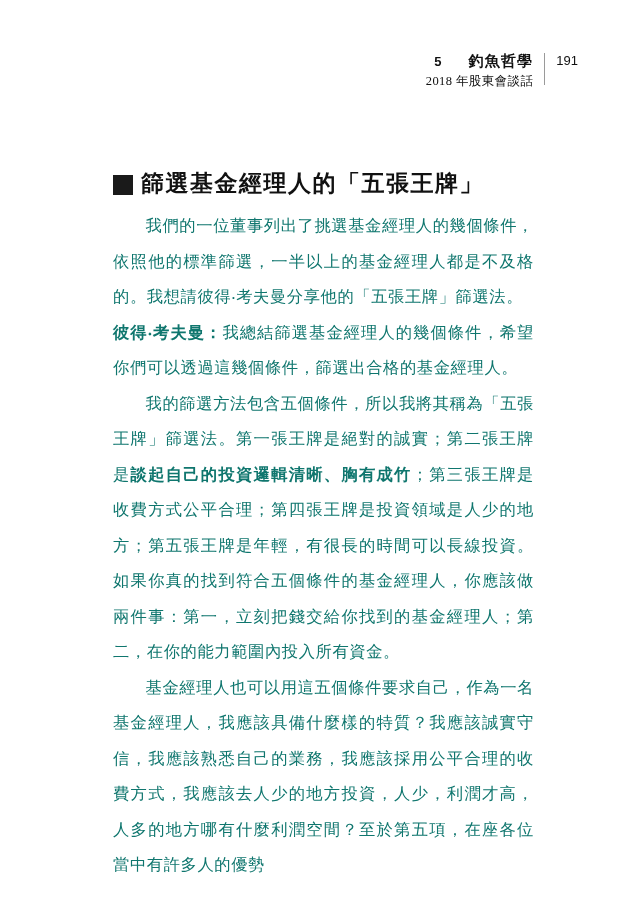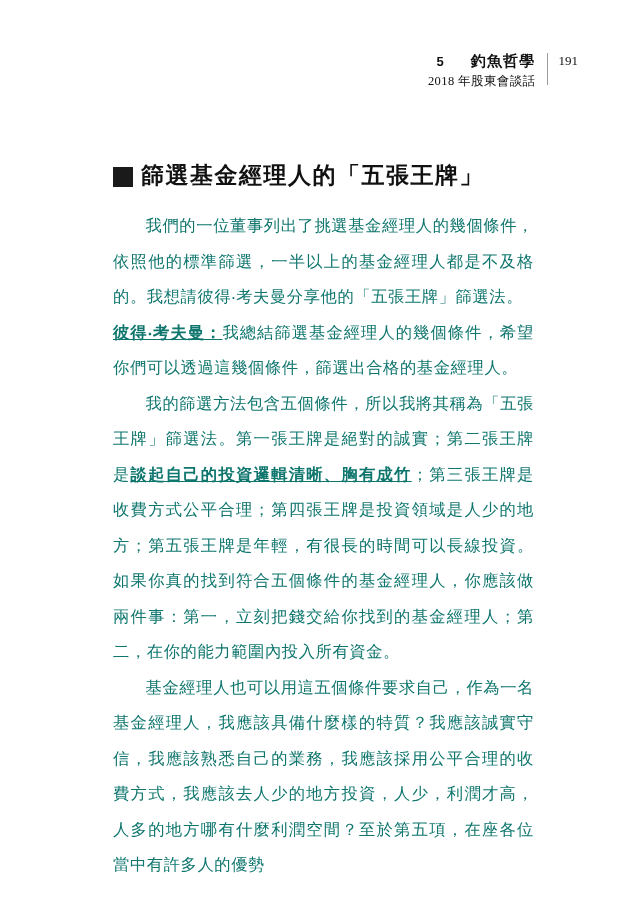--- a/index.html
+++ b/index.html
@@ -64,32 +64,32 @@
     white-space: nowrap;
     margin-left: 37px;
   }
   .header-rule {
     width: 1px;
     height: 32px;
     background: #9a9a9a;
     margin-top: 1px;
   }
   .page-num {
-    font-family: Liberation Serif, serif;
+    font-family: Liberation Sans, sans-serif;
     font-size: 13px;
     color: #111;
     padding-left: 11px;
     padding-top: 1px;
     text-align: center;
   }
 
   
   .section-head {
     position: absolute;
-    top: 160px;
+    top: 168px;
     left: 113px;
     display: flex;
     align-items: center;
   }
   .head-marker {
     width: 20px;
     height: 20px;
     background: #1a1a1a;
     margin-right: 8px;
     margin-top: 2px;
@@ -117,21 +117,20 @@
     letter-spacing: 0.6px;
     text-align: justify;
     text-justify: inter-ideograph;
     color: #0f766e;
   }
   p.indent {
     text-indent: 2em;
   }
   b.bold {
     font-weight: bold;
-    text-decoration: underline;
   }
 </style>
 </head>
 <body>
 
 <div class="page">
 
   <div class="header">
     <div class="header-left">
       <div class="header-line1">

